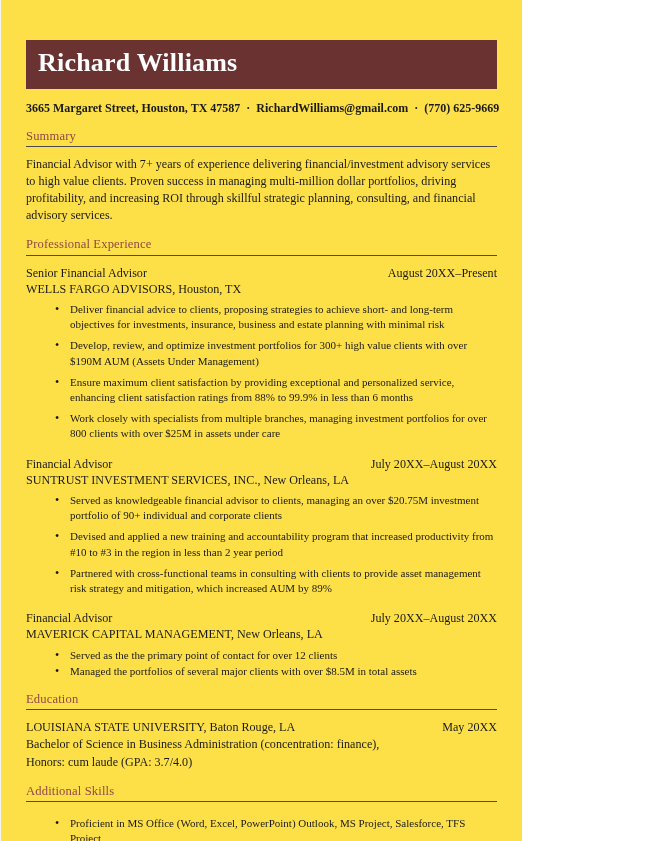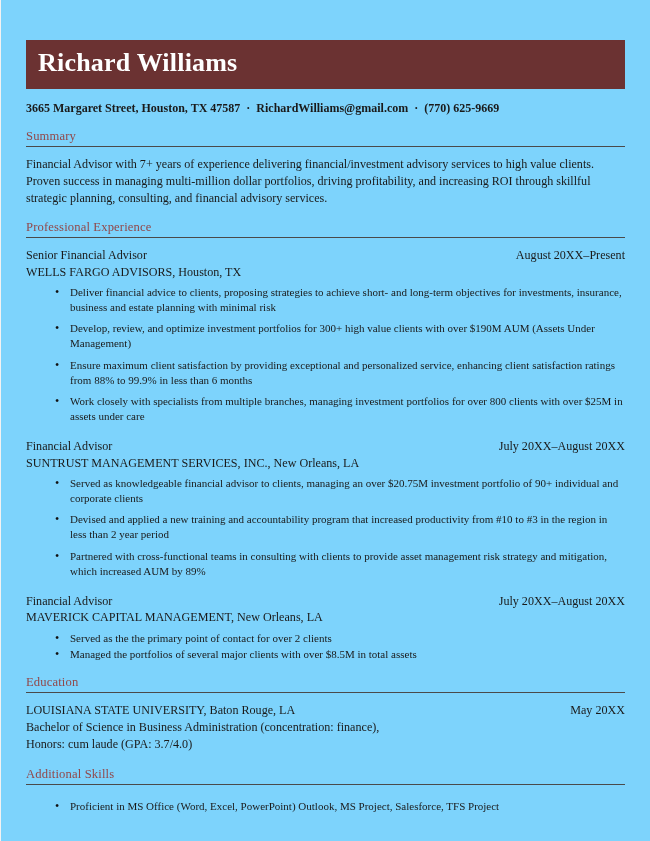--- a/index.html
+++ b/index.html
@@ -6,23 +6,23 @@
     margin: 0;
     padding: 0;
     background: #ffffff;
   }
   body {
     font-family: "Liberation Serif", "DejaVu Serif", serif;
     color: #1a1a1a;
   }
   .page {
     position: relative;
-    width: 650px;
+    width: 522px;
     height: 841px;
-    background: #7dd3fc;
+    background: #fde047;
     box-sizing: border-box;
     overflow: hidden;
   }
   .page-edge-left {
     position: absolute;
     left: 0; top: 0; bottom: 0;
     width: 1px;
     background: #f2f2f2;
   }
   .content {
@@ -180,36 +180,36 @@
             <li>Ensure maximum client satisfaction by providing exceptional and personalized service, enhancing client satisfaction ratings from 88% to 99.9% in less than 6 months</li>
             <li>Work closely with specialists from multiple branches, managing investment portfolios for over 800 clients with over $25M in assets under care</li>
           </ul>
         </div>
 
         <div class="job">
           <div class="job-head">
             <span class="job-title">Financial Advisor</span>
             <span class="job-dates">July 20XX–August 20XX</span>
           </div>
-          <div class="job-company">SUNTRUST MANAGEMENT SERVICES, INC., New Orleans, LA</div>
+          <div class="job-company">SUNTRUST INVESTMENT SERVICES, INC., New Orleans, LA</div>
           <ul class="bullets">
             <li>Served as knowledgeable financial advisor to clients, managing an over $20.75M investment portfolio of 90+ individual and corporate clients</li>
             <li>Devised and applied a new training and accountability program that increased productivity from #10 to #3 in the region in less than 2 year period</li>
             <li>Partnered with cross-functional teams in consulting with clients to provide asset management risk strategy and mitigation, which increased AUM by 89%</li>
           </ul>
         </div>
 
         <div class="job">
           <div class="job-head">
             <span class="job-title">Financial Advisor</span>
             <span class="job-dates">July 20XX–August 20XX</span>
           </div>
           <div class="job-company">MAVERICK CAPITAL MANAGEMENT, New Orleans, LA</div>
           <ul class="bullets tight">
-            <li>Served as the the primary point of contact for over 2 clients</li>
+            <li>Served as the the primary point of contact for over 12 clients</li>
             <li>Managed the portfolios of several major clients with over $8.5M in total assets</li>
           </ul>
         </div>
 
       </div>
     </div>
 
     <div class="section">
       <div class="section-title">Education</div>
       <div class="section-body">

